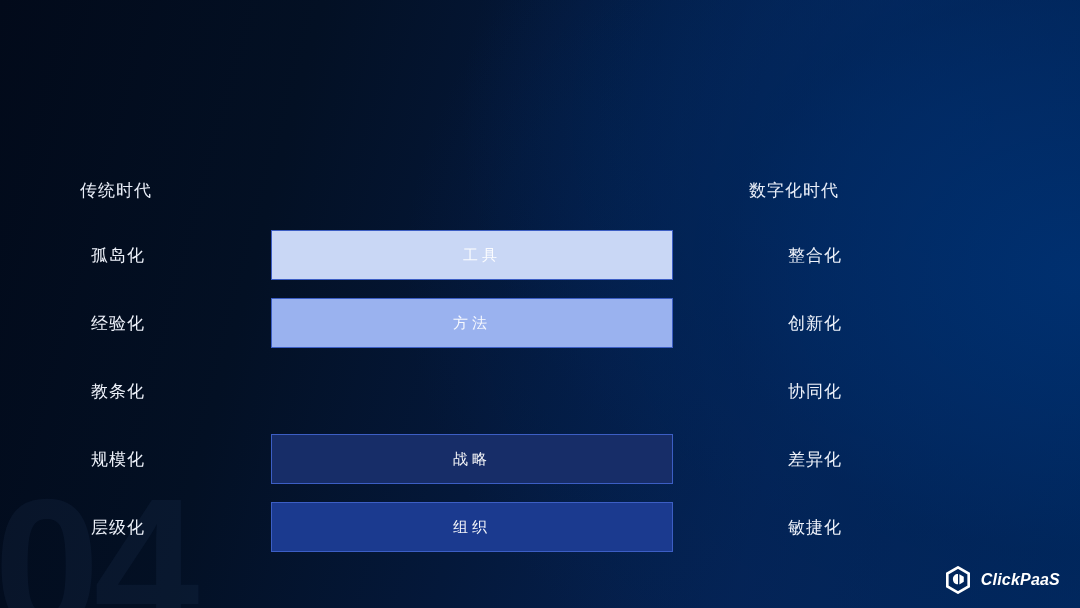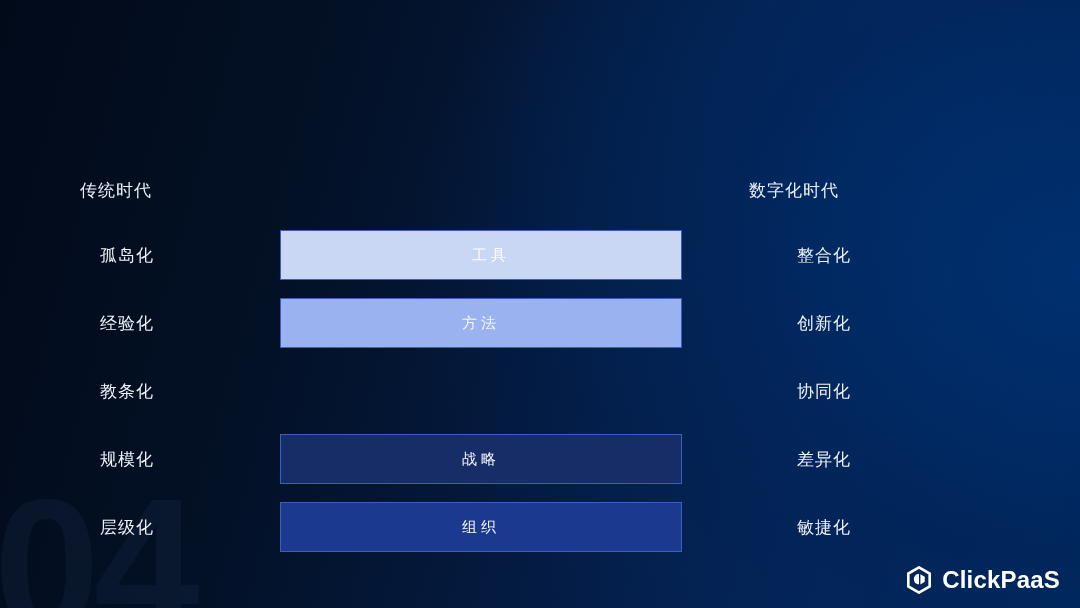--- a/index.html
+++ b/index.html
@@ -49,21 +49,21 @@
     top:152px;
     font-size:17px;
     color:#e9eef8;
     letter-spacing:1px;
     margin-top:27px;
   }
   #head-left  { left:80px; }
   #head-right { left:749px; }
 
   
-  #rows { position:absolute; left:12px; top:230px; width:1048px; }
+  #rows { position:absolute; left:3px; top:230px; width:1048px; }
 
   .row {
     position:relative;
     height:50px;
     margin-bottom:18px;
   }
 
   .side-label {
     position:absolute;
     top:0; height:50px;
@@ -97,24 +97,25 @@
   
   #logo {
     position:absolute;
     right:20px; bottom:14px;
     display:flex;
     align-items:center;
     gap:9px;
   }
   #logo-mark { width:28px; height:28px; display:block; }
   #logo-text {
-    font-size:24px;
+    font-size:16px;
     font-weight:bold;
     color:#ffffff;
     letter-spacing:0.2px;
+    font-style:italic;
   }
 </style>
 </head>
 <body>
 
 <div id="slide">
 
   <div id="watermark">04</div>
 
 

